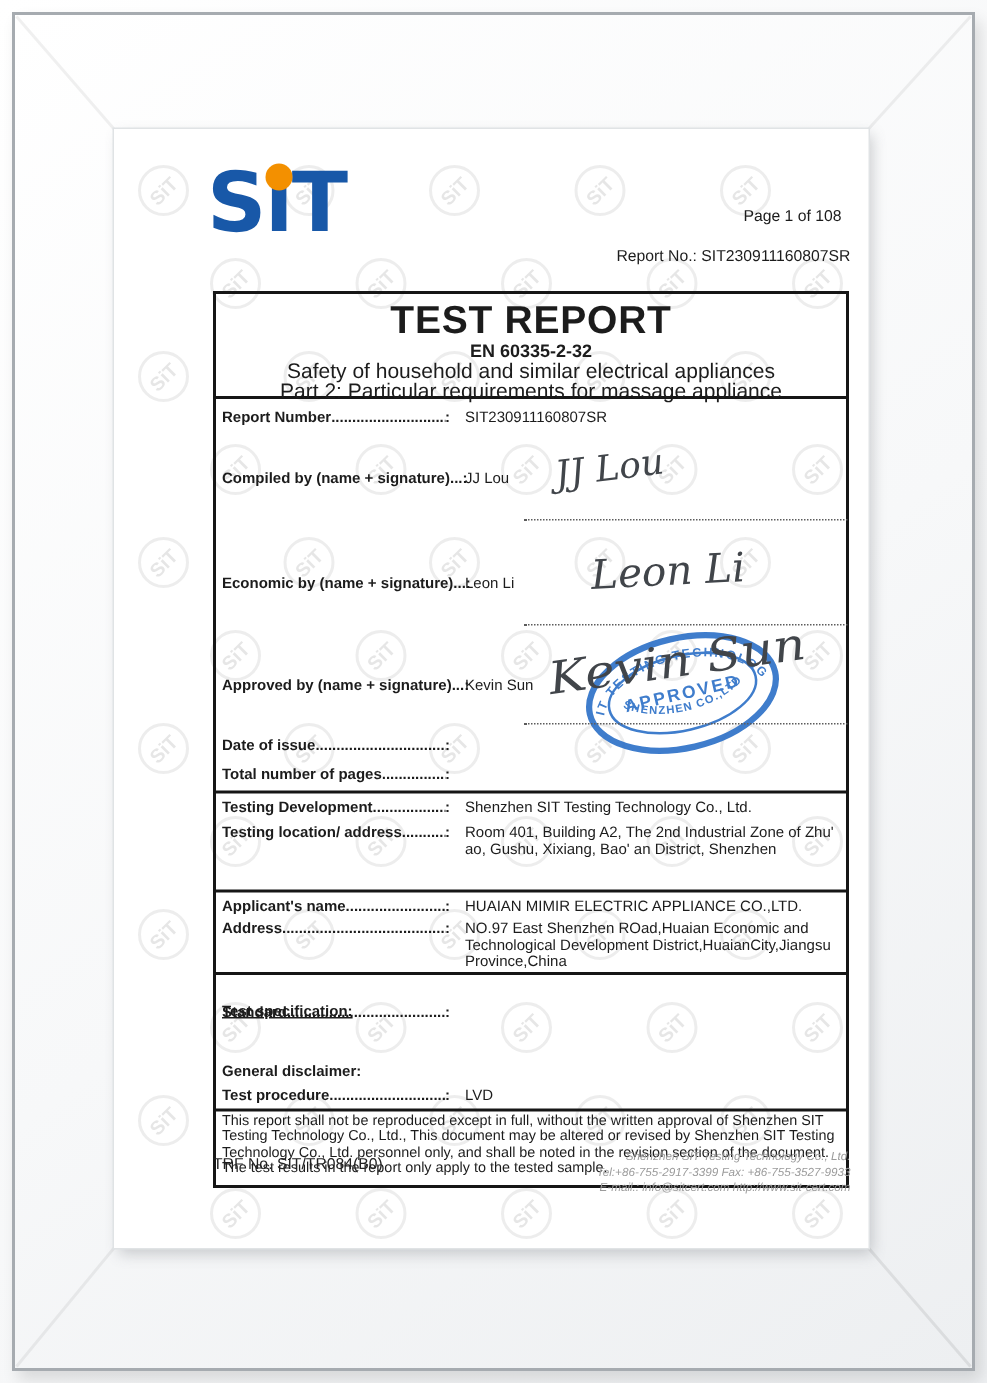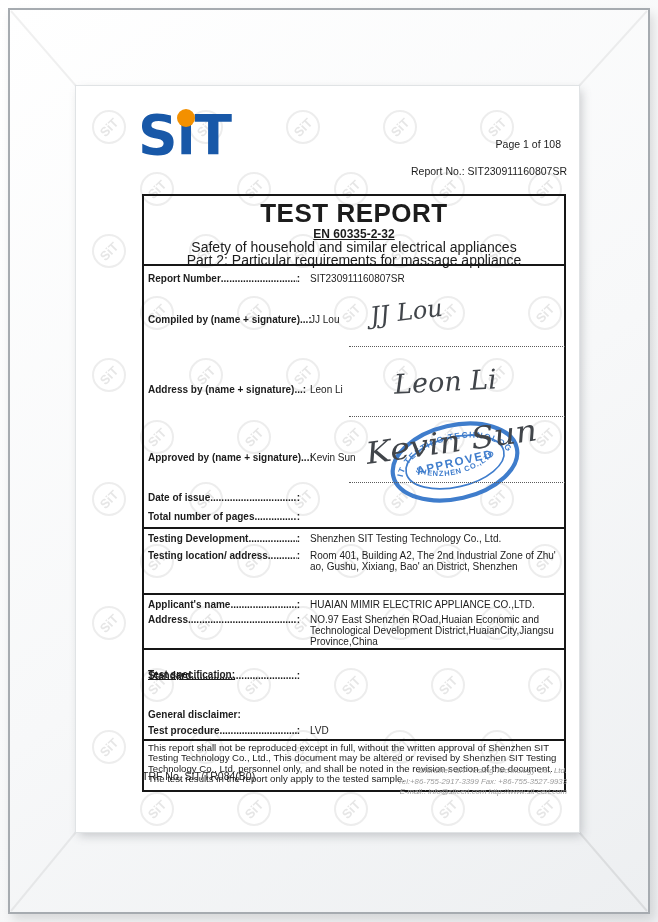--- a/index.html
+++ b/index.html
@@ -40,21 +40,21 @@
   .lg-iwrap{position:relative;display:inline-block;}
   .lg-dot{position:absolute;left:50%;top:3px;transform:translateX(-50%);width:18px;height:18px;
           border-radius:50%;background:var(--logo-orange);}
   .pageinfo{position:absolute;right:18px;top:52px;font-size:10.5px;}
   .reportno{position:absolute;right:12px;top:79px;font-size:10.5px;}
 
   
   .rtable{position:absolute;left:66px;top:108px;width:424px;border:2px solid #161616;background:transparent;}
   .titleblock{text-align:center;padding-top:3px;height:70px;border-bottom:2px solid #161616;}
   .tb-title{font-size:26px;line-height:28px;font-weight:bold;letter-spacing:0.5px;}
-  .tb-std{font-size:12px;line-height:14px;font-weight:bold;text-decoration:underline;}
+  .tb-std{font-size:12px;line-height:14px;font-weight:bold;}
   .tb-sub{font-size:14px;line-height:13px;font-weight:normal;}
 
   .row{display:flex;align-items:flex-start;padding:0 4px;font-size:10px;line-height:11.2px;}
   .lbl{width:152px;display:flex;font-weight:bold;flex-shrink:0;}
   .lbl .txt{white-space:nowrap;}
   .dots{flex:1 1 auto;overflow:hidden;white-space:nowrap;font-weight:bold;}
   .dots::after{content:"..........................................................................";}
   .colon::after{content:":";font-weight:bold;}
   .val{flex:1;padding-left:10px;}
   .hdr{font-weight:bold;}
@@ -321,21 +321,21 @@
           <div class="lbl">
               <span class="txt">Compiled by (name + signature)...</span>
               <span class="dots"></span>
               <span class="colon"></span>
             </div>
           <div class="val">JJ Lou</div>
         </div>
 
         <div class="row r-reviewed">
           <div class="lbl">
-              <span class="txt">Address by (name + signature)...</span>
+              <span class="txt">Economic by (name + signature)...</span>
               <span class="dots"></span>
               <span class="colon"></span>
             </div>
           <div class="val">Leon Li</div>
         </div>
 
         <div class="row r-approved">
           <div class="lbl">
               <span class="txt">Approved by (name + signature)...</span>
               <span class="dots"></span>

